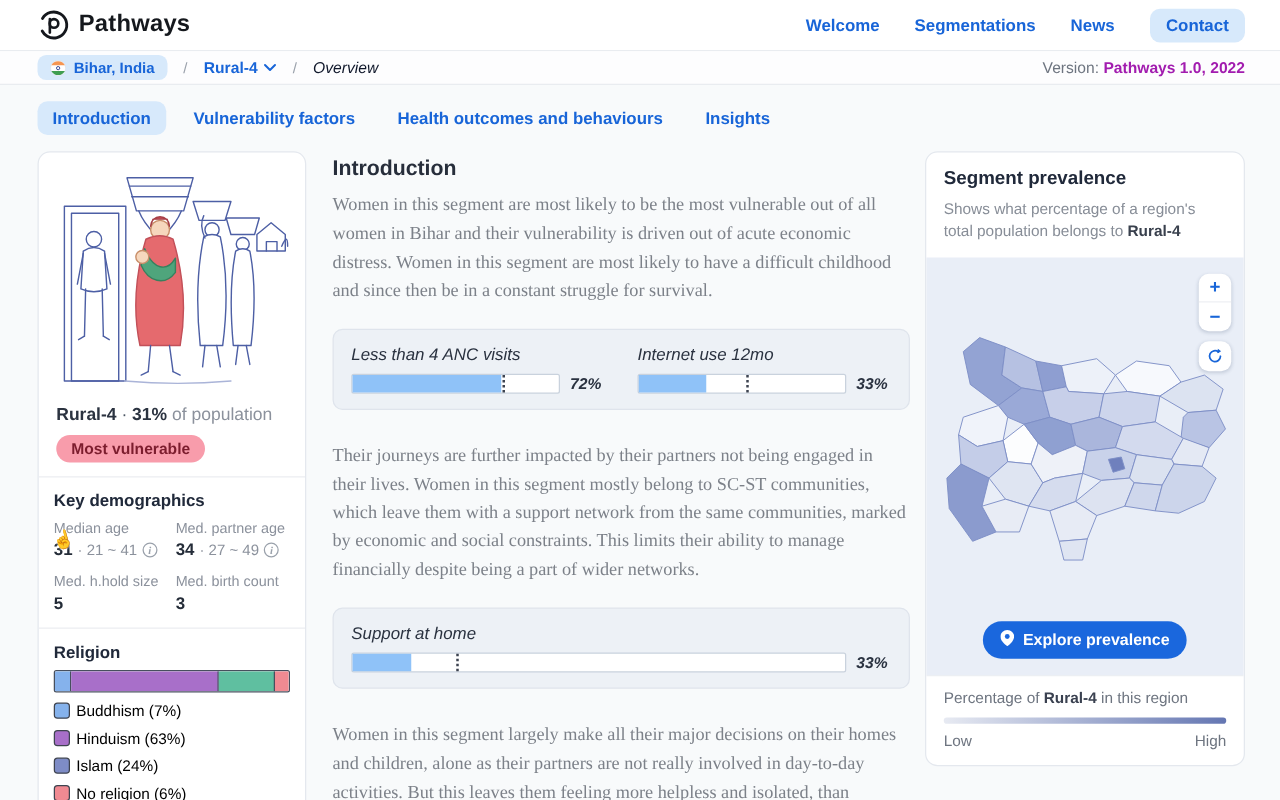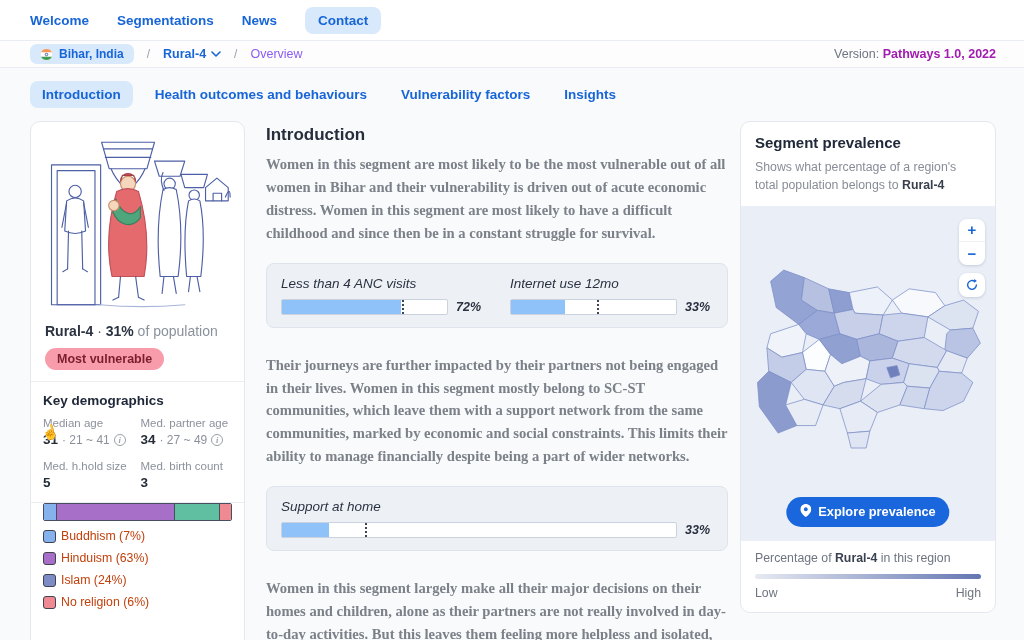--- a/index.html
+++ b/index.html
@@ -17,21 +17,21 @@
 
   
   .crumbbar { height:27px; display:flex; align-items:center; justify-content:space-between;
               padding:0 28px 0 30px; background:#fdfdfe; border-bottom:1px solid #e9ecf0; }
   .crumbs { display:flex; align-items:center; }
   .chip { display:flex; align-items:center; gap:6px; background:#d7e9fb; color:#1865d8;
           font-weight:bold; font-size:12px; padding:3px 10px; border-radius:7px; cursor:pointer; }
   .slash { color:#9aa1ab; font-size:12px; margin:0 13px; }
   .crumb-seg { display:flex; align-items:center; gap:5px; color:#1865d8; font-weight:bold;
                font-size:12.5px; cursor:pointer; }
-  .crumb-page { color:#8b5cf6; font-size:12.5px; }
+  .crumb-page { color:#0f172a; font-size:12.5px;font-style:italic; }
   .version { font-size:12.5px; color:#6e7580; }
   .version b { color:#a21caf; cursor:pointer; }
 
   
   .content { background:#f8fafb; height:572px; padding:13px 28px 0 30px; }
   .tabs { display:flex; align-items:center; gap:10px; }
   .tab { font-size:13.5px; font-weight:bold; color:#1865d8; padding:6px 12px; cursor:pointer; border-radius:8px; }
   .tab.active { background:#d7e9fb; }
 
   .cols { display:flex; align-items:flex-start; margin-top:13px; }
@@ -51,27 +51,27 @@
   .demo-label { font-size:11.5px; color:#8b919c; margin-bottom:3px; }
   .demo-val { font-size:13.5px; font-weight:bold; color:#242c38; display:flex; align-items:center; gap:4px; }
   .demo-range { font-size:12px; font-weight:normal; color:#8b919c; }
   .info-i { width:12px; height:12px; border:1px solid #9aa1ab; border-radius:50%; color:#9aa1ab;
             font-size:8.5px; line-height:10px; text-align:center; font-family:"Liberation Serif",serif;
             font-style:italic; cursor:pointer; flex:none; }
   .stackbar { display:flex; height:18px; border:1px solid #474f5e; border-radius:2px; overflow:hidden; margin-bottom:8px; background:#fff; }
   .stackbar .segb { height:100%; border-right:1px solid #474f5e; }
   .stackbar .segb:last-child { border-right:none; }
   .legend { display:flex; flex-wrap:wrap; column-gap:10px; row-gap:8px; margin-bottom:10px; }
-  .leg-item { display:flex; align-items:center; gap:5px; font-size:12.3px; color:#c2410c; }
+  .leg-item { display:flex; align-items:flex-start; gap:5px; font-size:12.3px; color:#000000; }
   .swatch { width:13px; height:13px; border:1px solid #3f4450; border-radius:3px; flex:none; }
 
   
   .col-mid { width:462px; margin-left:21px; }
   .mid-h { font-size:17px; font-weight:bold; color:#272e3b; margin:4px 0 8px; }
-  .para { font-family:"Liberation Serif",serif; font-size:14.6px; line-height:1.57; color:#7c8189; margin:0 0 16px;font-weight:bold; }
+  .para { font-family:"Liberation Serif",serif; font-size:14.6px; line-height:1.57; color:#7c8189; margin:0 0 16px; }
   .statpanel { background:#edf1f6; border:1px solid #dfe4ec; border-radius:8px; padding:12px 14px;
                display:flex; gap:26px; margin:18px 0 26px; }
   .stat { flex:1;font-style:italic; }
   .stat-label { font-size:13.5px; color:#2a3240; margin-bottom:8px; }
   .barrow { display:flex; align-items:center; }
   .track { flex:1; height:16px; background:#fff; border:1px solid #c9d2dd; border-radius:2px; position:relative; }
   .fill { position:absolute; left:0; top:0; height:100%; background:#8fc2f8; }
   .marker { position:absolute; top:0; bottom:0; border-left:2px dotted #3d4350; }
   .statval { font-size:12.5px; font-weight:bold; color:#2a3240; margin-left:8px; min-width:28px; }
 
@@ -102,20 +102,28 @@
   .gradbar { height:5px; border-radius:3px; }
   .lowhigh { display:flex; justify-content:space-between; font-size:12.3px; color:#6e7580; margin-top:7px; }
 
   .cursor { position:absolute; left:42px; top:424px; font-size:14px; color:#4a4a4a; z-index:40;
             transform:rotate(-14deg); text-shadow:0 0 2px #fff; }
 </style>
 </head>
 <body>
 
 <div class="hdr">
+  <div class="brand">
+    <svg width="26" height="26" viewBox="0 0 30 30">
+      <circle cx="15" cy="15" r="12" fill="none" stroke="#15181d" stroke-width="2.6" stroke-dasharray="63 13" transform="rotate(-150 15 15)" stroke-linecap="round"></circle>
+      <path d="M11.4,9.5 V22" stroke="#15181d" stroke-width="2.4" fill="none" stroke-linecap="round"></path>
+      <circle cx="15.2" cy="13.6" r="4" fill="none" stroke="#15181d" stroke-width="2.4"></circle>
+    </svg>
+    <span class="brand-name">Pathways</span>
+  </div>
   <div class="nav">
     <span class="nav-item">Welcome</span>
     <span class="nav-item">Segmentations</span>
     <span class="nav-item">News</span>
     <span class="nav-item chip-active">Contact</span>
   </div>
 </div>
 
 <div class="crumbbar">
   <div class="crumbs">
@@ -141,22 +149,22 @@
   <div class="version">
     <span>Version:</span>
     <b>Pathways 1.0, 2022</b>
   </div>
 </div>
 
 <div class="content">
 
   <div class="tabs">
     <span class="tab active">Introduction</span>
+    <span class="tab">Vulnerability factors</span>
     <span class="tab">Health outcomes and behaviours</span>
-    <span class="tab">Vulnerability factors</span>
     <span class="tab">Insights</span>
   </div>
 
   <div class="cols">
 
     <div class="card-left">
       <svg class="illus" viewBox="0 0 200 185" fill="none" stroke="#4d5fa5" stroke-width="1.2" stroke-linecap="round" stroke-linejoin="round">
 
         <rect x="9" y="30" width="52" height="148"></rect>
         <rect x="15" y="36" width="40" height="142"></rect>
@@ -230,20 +238,21 @@
         <div>
           <div class="demo-label">Med. birth count</div>
           <div class="demo-val">
               <span>3</span>
             </div>
         </div>
       </div>
 
       <div class="div"></div>
 
+      <div class="sec-h">Religion</div>
       <div class="stackbar">
         <div class="segb" style="width: 7%; background: rgb(133, 178, 236);"></div>
         <div class="segb" style="width: 63%; background: rgb(168, 111, 201);"></div>
         <div class="segb" style="width: 24%; background: rgb(95, 191, 160);"></div>
         <div class="segb" style="width: 6%; background: rgb(240, 138, 146);"></div>
       </div>
       <div class="legend">
         <span class="leg-item">
             <span class="swatch" style="background: rgb(133, 178, 236);"></span>
             <span>Buddhism (7%)</span>

